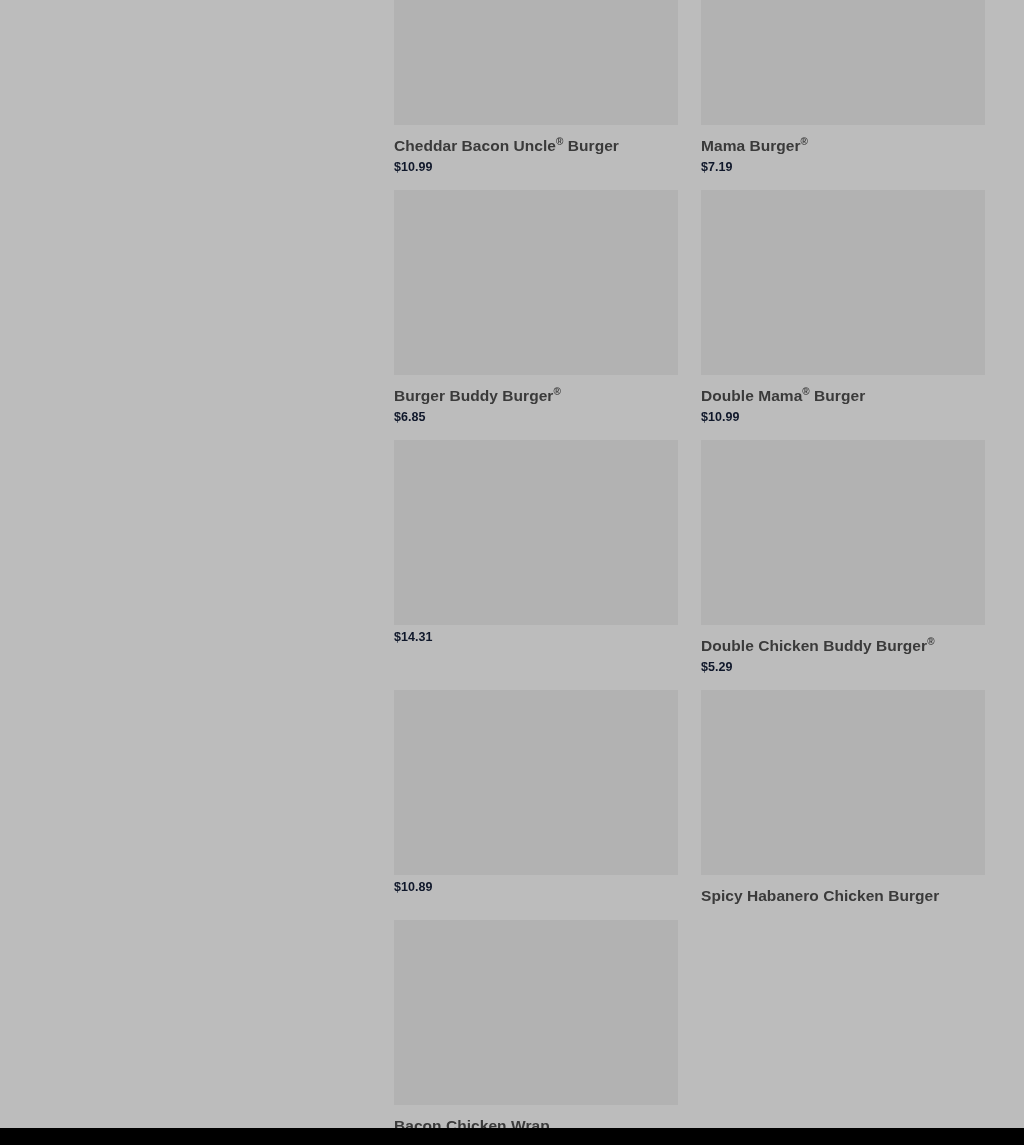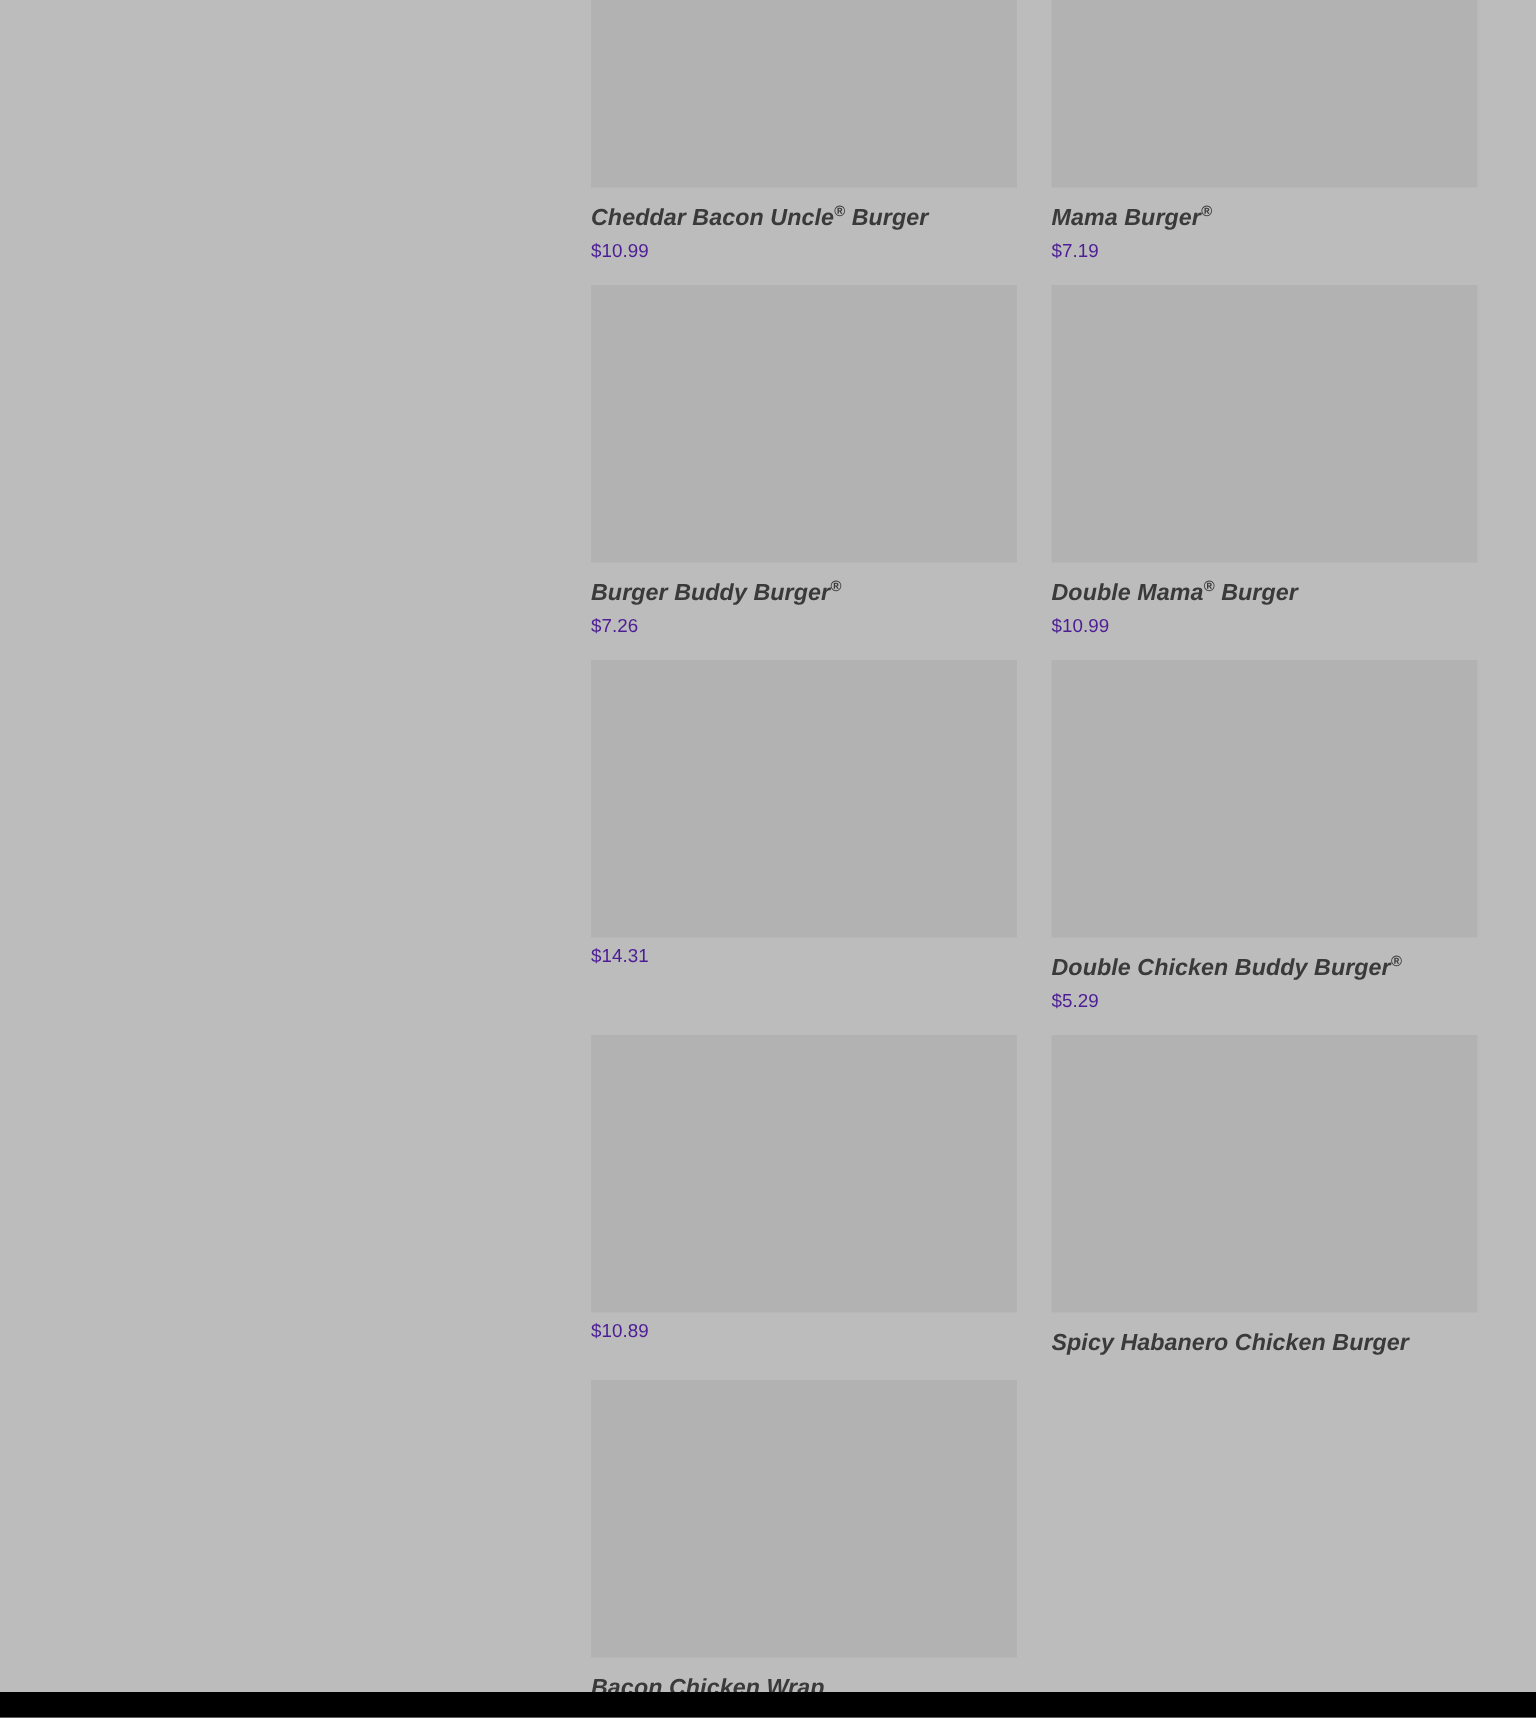--- a/index.html
+++ b/index.html
@@ -58,41 +58,41 @@
   }
 
   .item-name {
     margin: 11px 0 0 0;
     font-size: 15.5px;
     line-height: 19px;
     font-weight: 600;
     color: #3a3a3a;
     letter-spacing: 0.05px;
     white-space: nowrap;
-    font-style: italic;
   }
 
   .item-name .reg {
     font-size: 10px;
     vertical-align: super;
     line-height: 0;
     font-weight: 600;
   }
 
   .item-meta {
     margin: 5px 0 0 0;
     font-size: 12.5px;
     line-height: 15px;
     color: #4a4a4a;
     letter-spacing: 0.05px;
     white-space: nowrap;
   }
 
   .item-price {
-    color: #4c1d95;
+    color: #0f172a;
+    font-weight: bold;
   }
 
   
   #bottom-bar {
     position: absolute;
     left: 0;
     bottom: 0;
     width: 1024px;
     height: 17px;
     background: #000000;
@@ -112,21 +112,21 @@
         <div class="item-meta"><span class="item-price">$10.99</span></div>
       </div>
       <div class="menu-item">
         <div class="item-image"></div>
         <div class="item-name"><span>Mama Burger</span><span class="reg">®</span></div>
         <div class="item-meta"><span class="item-price">$7.19</span></div>
       </div>
       <div class="menu-item">
         <div class="item-image"></div>
         <div class="item-name"><span>Burger Buddy Burger</span><span class="reg">®</span></div>
-        <div class="item-meta"><span class="item-price">$7.26</span></div>
+        <div class="item-meta"><span class="item-price">$6.85</span></div>
       </div>
       <div class="menu-item">
         <div class="item-image"></div>
         <div class="item-name"><span>Double Mama</span><span class="reg">®</span><span> Burger</span></div>
         <div class="item-meta"><span class="item-price">$10.99</span></div>
       </div>
       <div class="menu-item">
         <div class="item-image"></div>
         <div class="item-meta"><span class="item-price">$14.31</span></div>
       </div>

